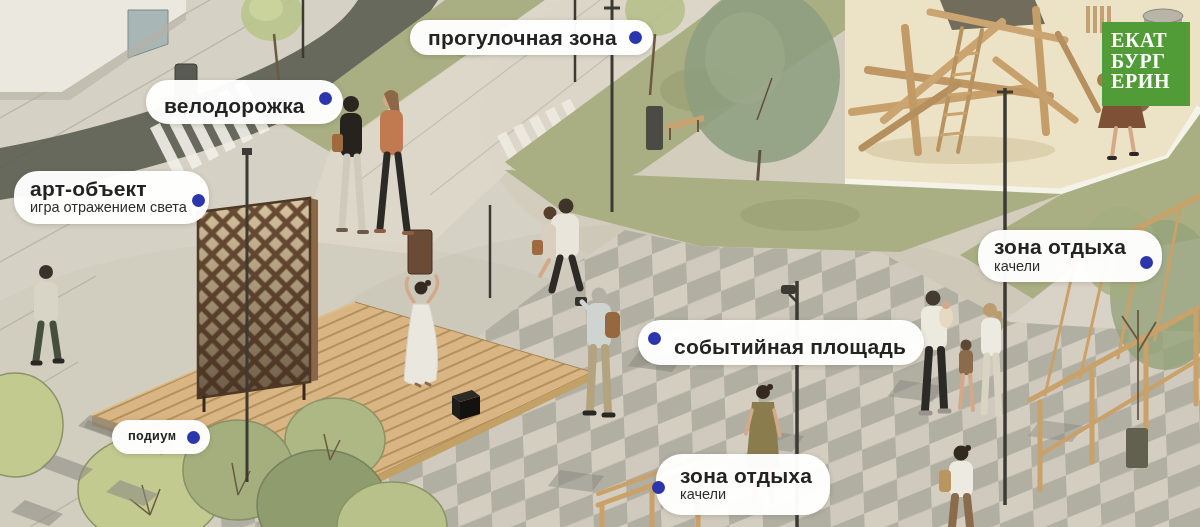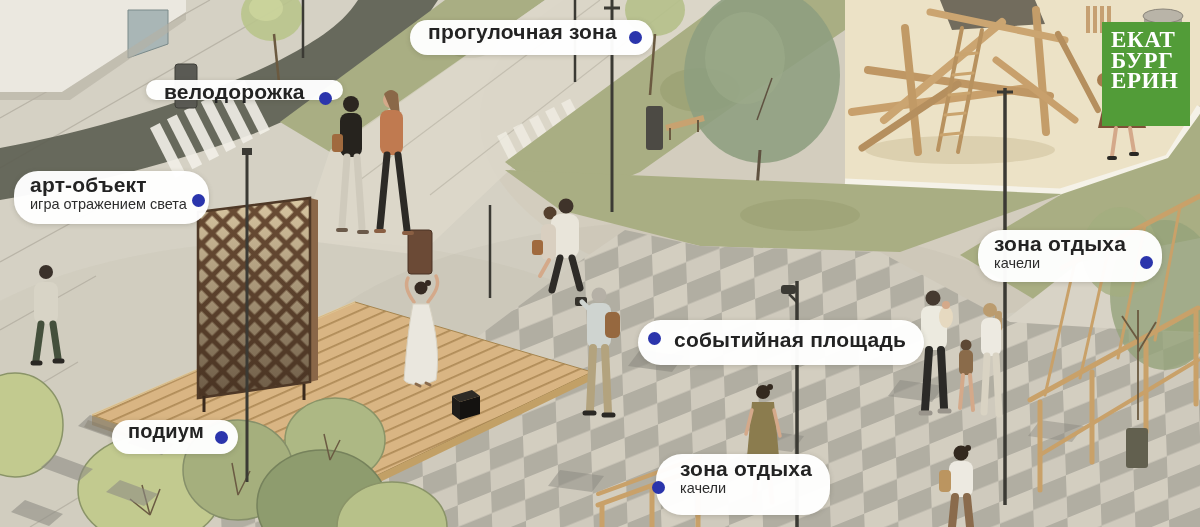--- a/index.html
+++ b/index.html
@@ -4,43 +4,43 @@
 <style>
   html,body{margin:0;padding:0;background:#e8e6df;}
   .stage{
     position:relative;width:1200px;height:527px;overflow:hidden;
     font-family:"Liberation Sans",sans-serif;background:#d5d1c4;
   }
   .stage svg{position:absolute;left:0;top:0;}
   .pill{
     position:absolute;background:rgba(255,255,255,.97);border-radius:28px;
     box-shadow:0 1px 5px rgba(70,70,55,.22);color:#232323;
-    display:flex;flex-direction:column;white-space:nowrap;
+    display:flex;flex-direction:column;justify-content:center;white-space:nowrap;
   }
   .pill .title{font-weight:700;font-size:21px;letter-spacing:.2px;line-height:1.12;}
   .pill .sub{font-weight:400;font-size:14.5px;line-height:1.1;color:#2d2d2d;}
   .dot{position:absolute;width:13px;height:13px;border-radius:50%;background:#2b35ac;}
   .lbl-walk{left:410px;top:20px;height:35px;padding:0 36px 0 18px;}
   .lbl-walk .dot{right:11px;top:11px;}
-  .lbl-bike{left:146px;top:80px;height:20px;padding:0 38px 0 18px;}
+  .lbl-bike{left:146px;top:80px;height:36px;padding:8px 38px 0 18px;}
   .lbl-bike .dot{right:11px;top:12px;}
   .lbl-art{left:14px;top:171px;height:47px;padding:2px 22px 4px 16px;border-radius:24px;}
   .lbl-art .dot{right:4px;top:23px;}
   .lbl-rest-r{left:978px;top:230px;height:46px;padding:2px 36px 4px 16px;border-radius:24px;}
   .lbl-rest-r .dot{right:9px;top:26px;}
   .lbl-event{left:638px;top:320px;height:37px;padding:8px 18px 0 36px;}
   .lbl-event .dot{left:10px;top:12px;}
   .lbl-podium{left:112px;top:420px;height:34px;padding:0 34px 0 16px;}
-  .lbl-podium .title{font-size:20px;}
+  .lbl-podium .title{font-size:13px;font-family:Liberation Mono, monospace;}
   .lbl-podium .dot{right:10px;top:11px;}
   .lbl-rest-b{left:656px;top:454px;height:53px;padding:3px 18px 5px 24px;border-radius:26px;}
   .lbl-rest-b .dot{left:-4px;top:27px;}
   .logo{
-    position:absolute;left:1102px;top:22px;width:88px;height:104px;background:#529c38;
-    color:#fff;font-family:"Liberation Serif",serif;font-weight:700;font-size:23px;
+    position:absolute;left:1102px;top:22px;width:88px;height:84px;background:#529c38;
+    color:#fff;font-family:"Liberation Serif",serif;font-weight:700;font-size:20px;
     line-height:20.5px;padding:8px 0 0 9px;letter-spacing:.6px;box-sizing:border-box;
   }
   .logo span{display:block;}
 </style>
 </head>
 <body>
 
 <div class="stage">
 
 <svg viewBox="0 0 1200 527" width="1200" height="527">

